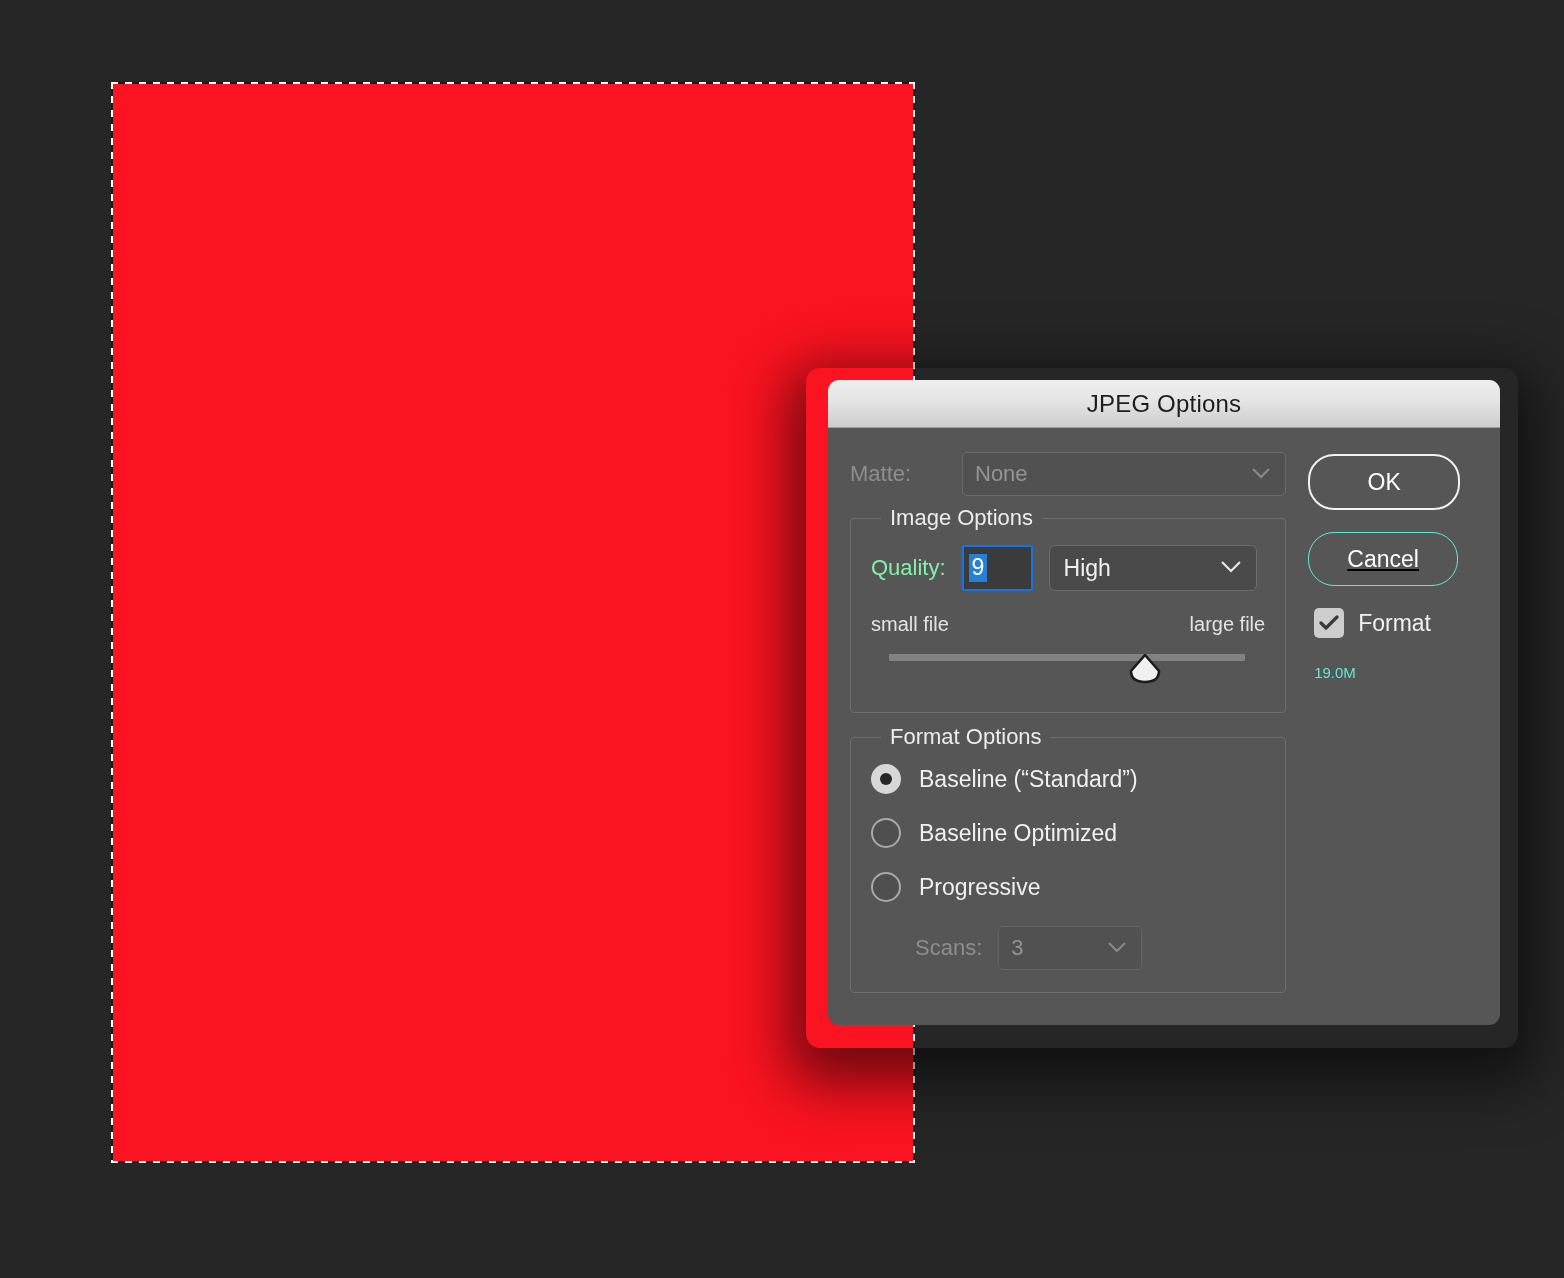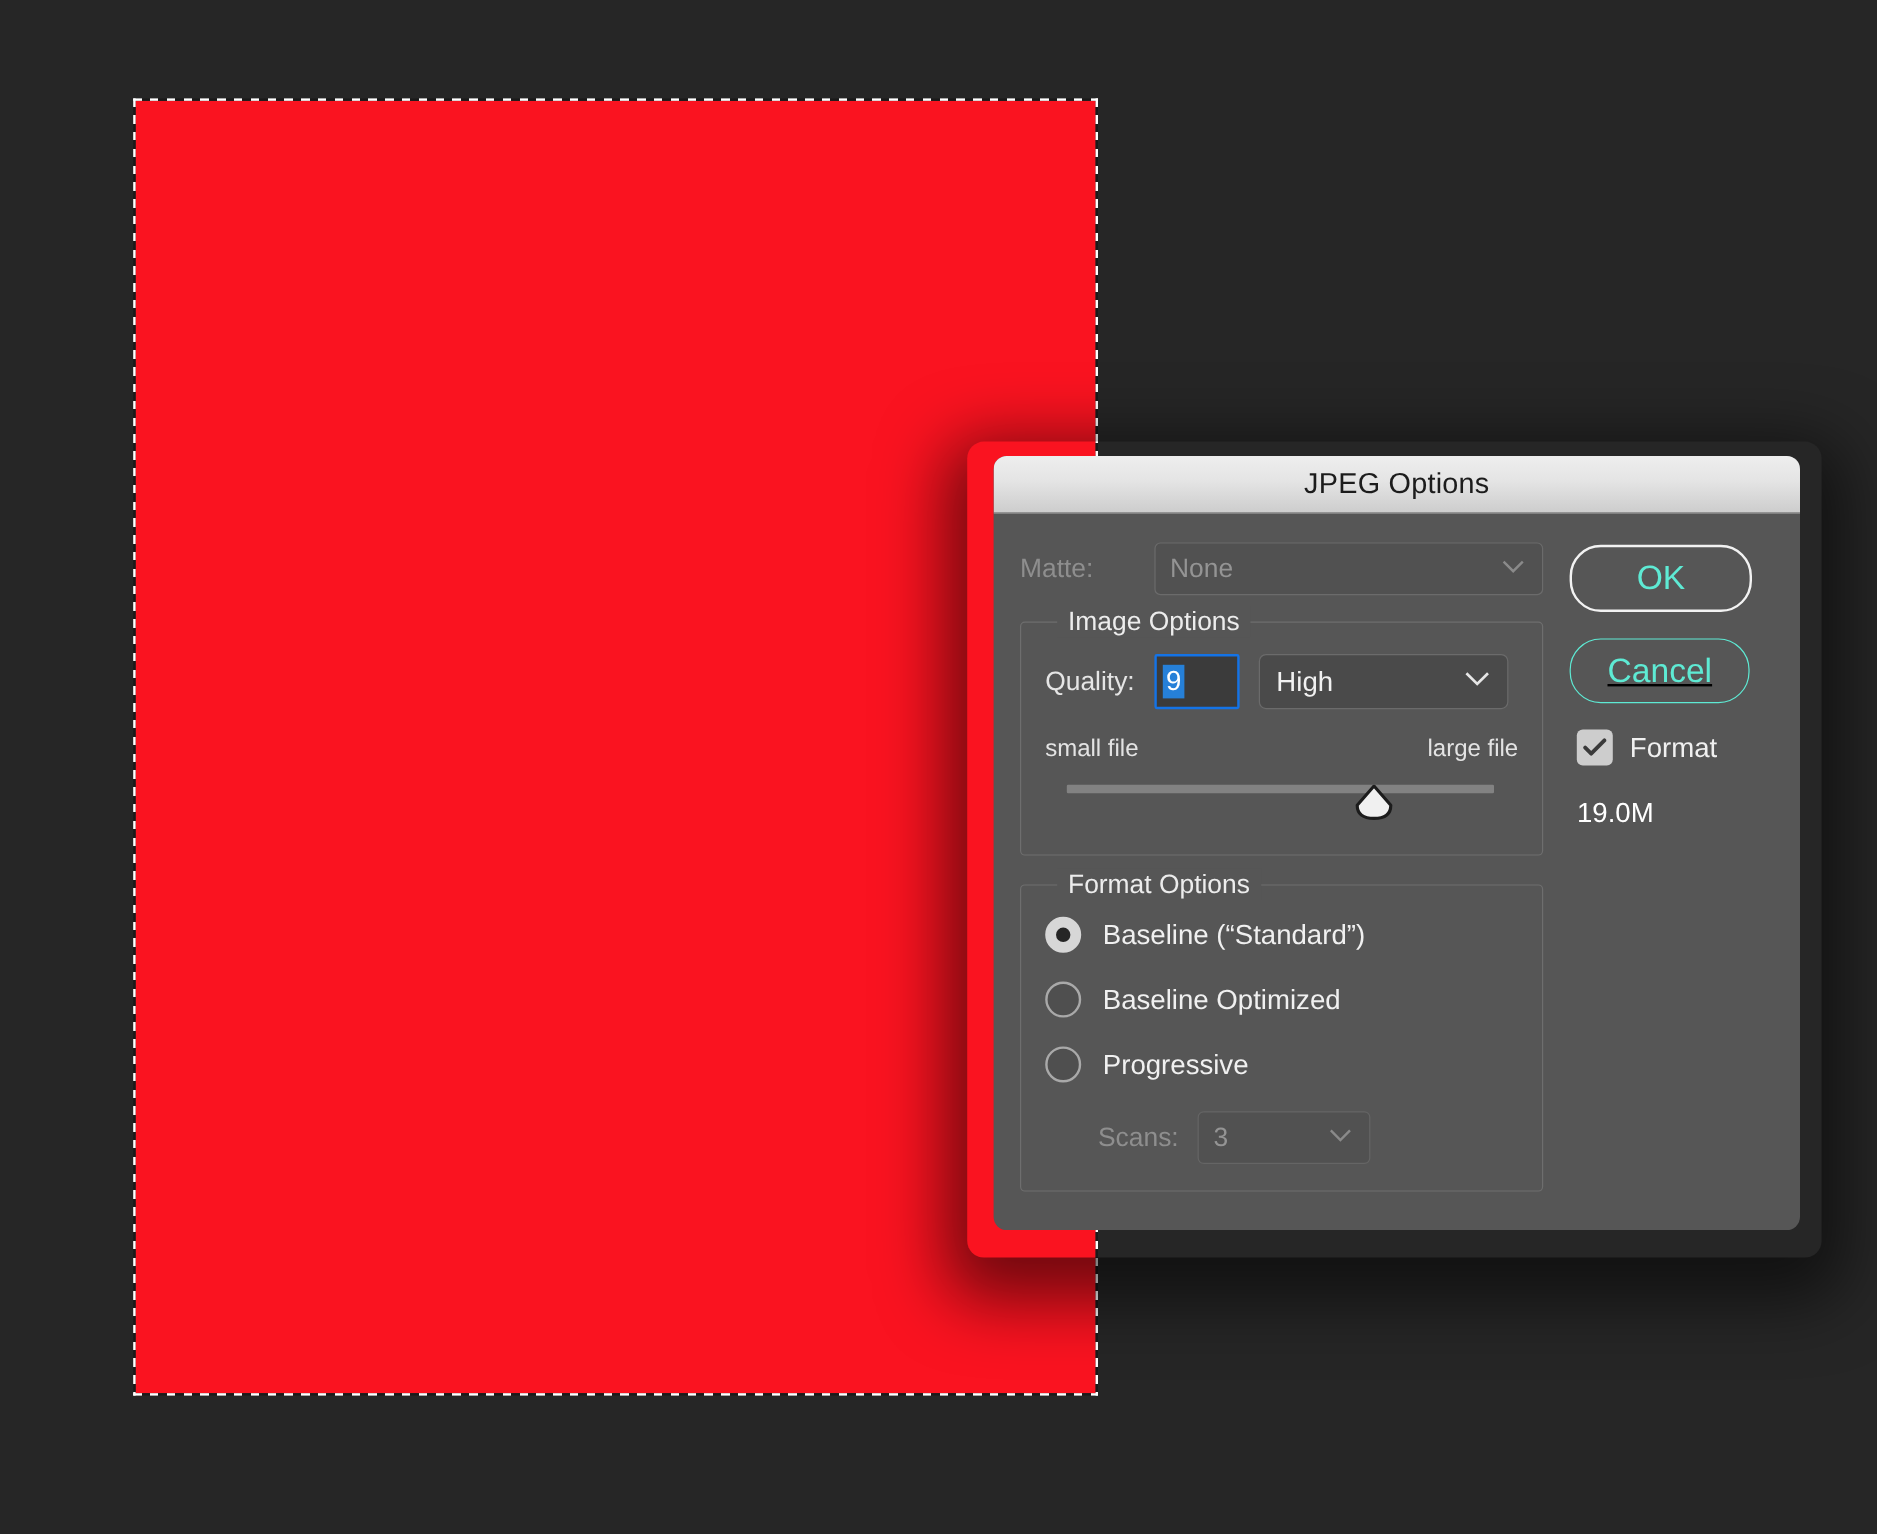--- a/index.html
+++ b/index.html
@@ -164,21 +164,21 @@
 
   
   #quality-row {
     display: flex;
     align-items: center;
     gap: 16px;
     margin-bottom: 22px;
   }
   #quality-label {
     font-size: 22px;
-    color: #e5e5e5;
+    color: #86efac;
   }
   #quality-input {
     width: 62px;
     height: 42px;
     background: #3b3b3b;
     border: 2px solid #1473e6;
     border-radius: 2px;
     display: flex;
     align-items: center;
     padding-left: 5px;
@@ -313,22 +313,22 @@
     background: transparent;
   }
   #ok-button {
     border: 2px solid #f2f2f2;
   }
   #cancel-button {
     border: 1px solid #5eead4;
     text-decoration: underline;
   }
   .dialog-button-label {
-    font-size: 28px;
-    color: #5eead4;
+    font-size: 23px;
+    color: #ffffff;
   }
 
   #preview-row {
     display: flex;
     align-items: center;
     gap: 14px;
     margin-top: 14px;
     margin-bottom: 26px;
     padding-left: 6px;
   }
@@ -340,22 +340,22 @@
     display: flex;
     align-items: center;
     justify-content: center;
     flex: none;
   }
   #preview-label {
     font-size: 23px;
     color: #f0f0f0;
   }
   #file-size {
-    font-size: 23px;
-    color: #ffffff;
+    font-size: 15px;
+    color: #5eead4;
     padding-left: 6px;
   }
 </style>
 </head>
 <body>
 
 <div id="app-background"></div>
 
 <div id="canvas-selection">
   <div id="canvas-artwork"></div>

